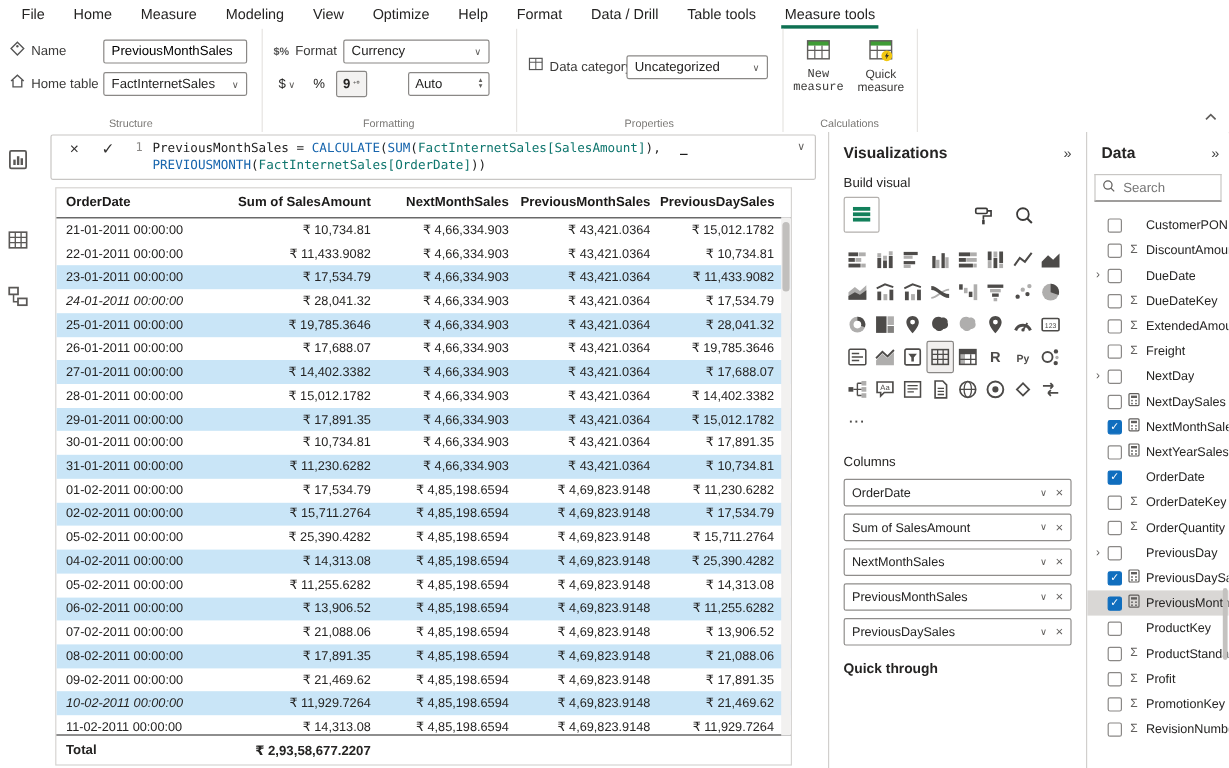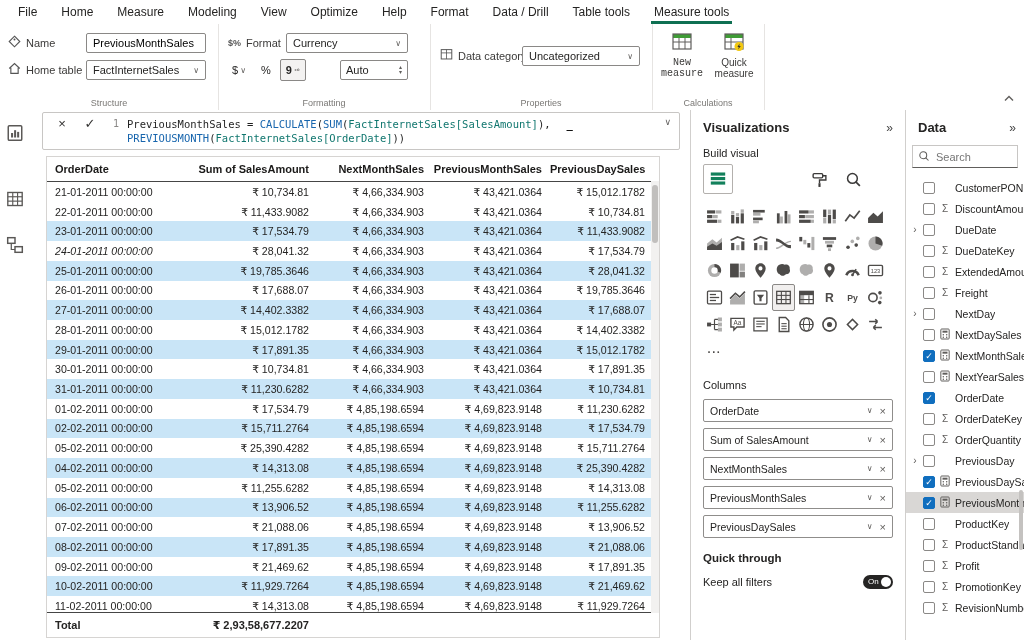--- a/index.html
+++ b/index.html
@@ -396,21 +396,21 @@
             <div class="cell right" style="width: 103px;">₹ 21,088.06</div>
           </div>
           <div class="trow">
             <div class="cell left" style="width: 140px;">09-02-2011 00:00:00</div>
             <div class="cell right" style="width: 130px;">₹ 21,469.62</div>
             <div class="cell right" style="width: 115px;">₹ 4,85,198.6594</div>
             <div class="cell right" style="width: 118px;">₹ 4,69,823.9148</div>
             <div class="cell right" style="width: 103px;">₹ 17,891.35</div>
           </div>
           <div class="trow alt">
-            <div class="cell left" style="width: 140px;">10-02-2011 00:00:00</div>
+            <div class="cell left" style="width: 140px; font-style: italic;">10-02-2011 00:00:00</div>
             <div class="cell right" style="width: 130px;">₹ 11,929.7264</div>
             <div class="cell right" style="width: 115px;">₹ 4,85,198.6594</div>
             <div class="cell right" style="width: 118px;">₹ 4,69,823.9148</div>
             <div class="cell right" style="width: 103px;">₹ 21,469.62</div>
           </div>
           <div class="trow">
             <div class="cell left" style="width: 140px;">11-02-2011 00:00:00</div>
             <div class="cell right" style="width: 130px;">₹ 14,313.08</div>
             <div class="cell right" style="width: 115px;">₹ 4,85,198.6594</div>
             <div class="cell right" style="width: 118px;">₹ 4,69,823.9148</div>
@@ -843,27 +843,20 @@
           <span class="pill-chev">∨</span>
           <span class="pill-x">×</span>
         </div>
         <div class="pill">
           <span class="pill-label">PreviousDaySales</span>
           <span class="pill-chev">∨</span>
           <span class="pill-x">×</span>
         </div>
       </div>
     <div class="sec-label">Quick through</div>
-    <div class="tgrow">
-      <span>Keep all filters</span>
-      <span class="toggle on">
-          <span class="tg-text">On</span>
-          <span class="knob"></span>
-        </span>
-    </div>
   </div>
 
   <div class="datapane">
     <div class="dp-head">
       <span class="pane-title">Data</span>
       <span class="pane-collapse">»</span>
     </div>
     <div class="search">
       <span><svg width="12" height="12" viewBox="0 0 16 16">
             <circle cx="7" cy="7" r="4.6" fill="none" stroke="#605e5c" stroke-width="1.4"></circle>

